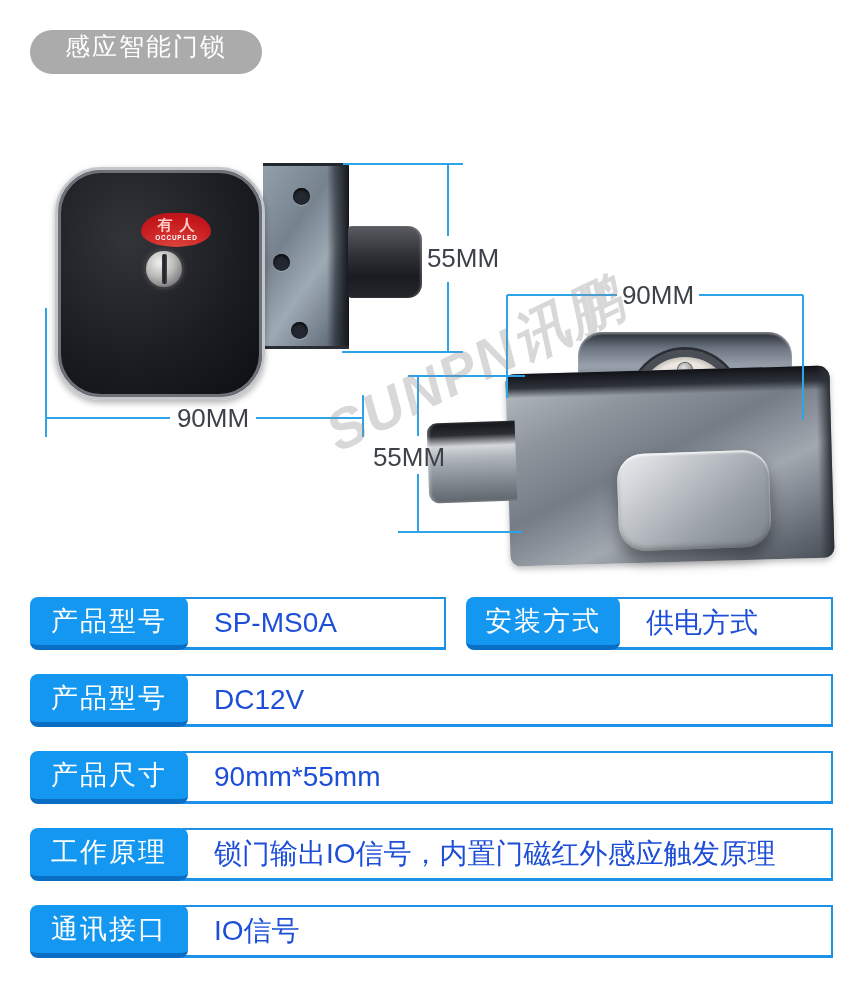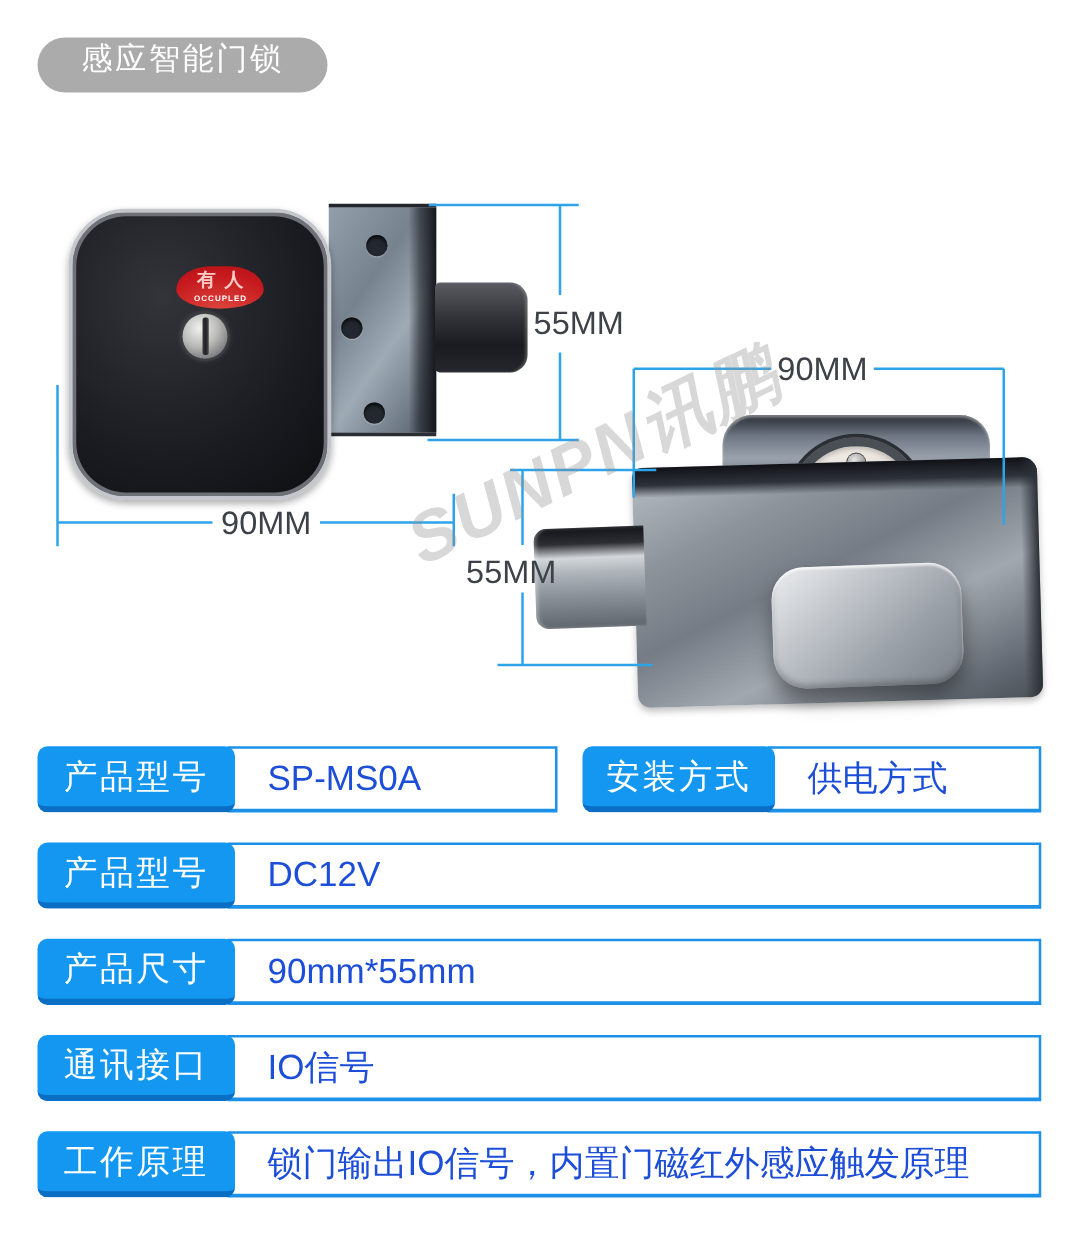--- a/index.html
+++ b/index.html
@@ -198,20 +198,20 @@
   </div>
   <div class="spec-row">
     <div class="spec-label">产品型号</div>
     <div class="spec-value">DC12V</div>
   </div>
   <div class="spec-row">
     <div class="spec-label">产品尺寸</div>
     <div class="spec-value">90mm*55mm</div>
   </div>
   <div class="spec-row">
+    <div class="spec-label">工作原理</div>
+    <div class="spec-value">锁门输出IO信号，内置门磁红外感应触发原理</div>
+  </div>
+  <div class="spec-row">
     <div class="spec-label">通讯接口</div>
     <div class="spec-value">IO信号</div>
   </div>
-  <div class="spec-row">
-    <div class="spec-label">工作原理</div>
-    <div class="spec-value">锁门输出IO信号，内置门磁红外感应触发原理</div>
-  </div>
 </div>
 
 </body></html>

